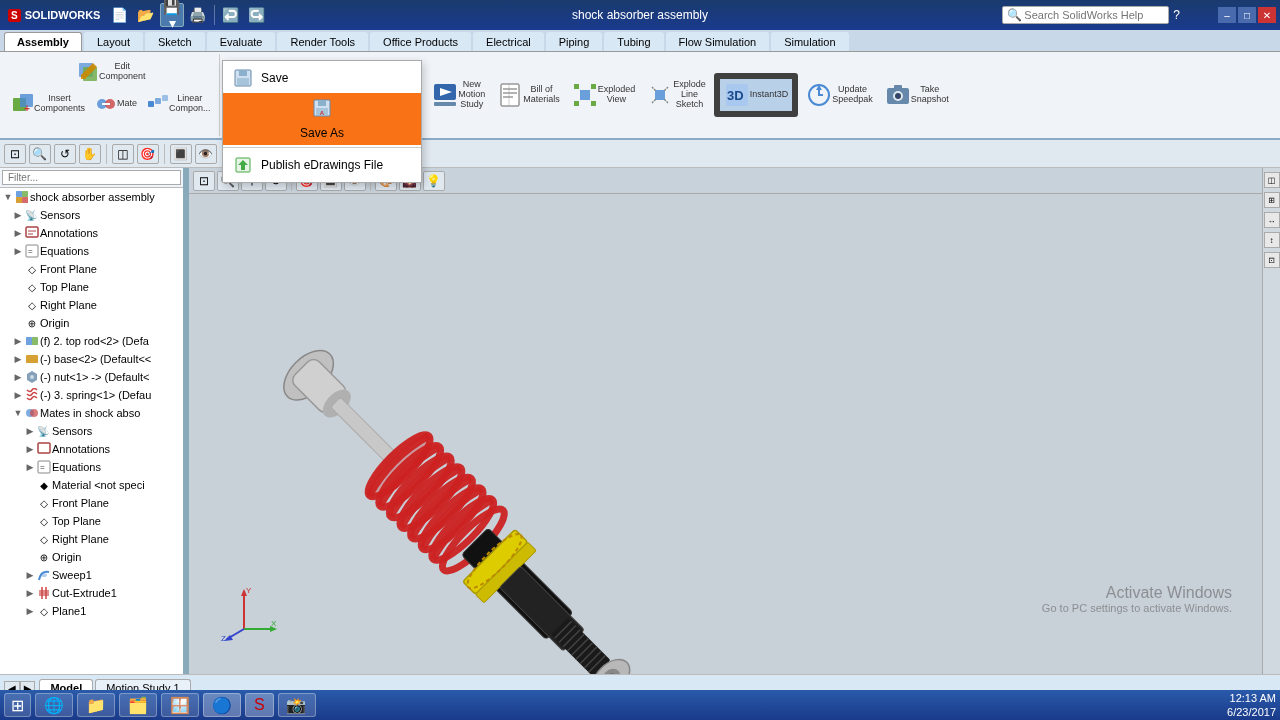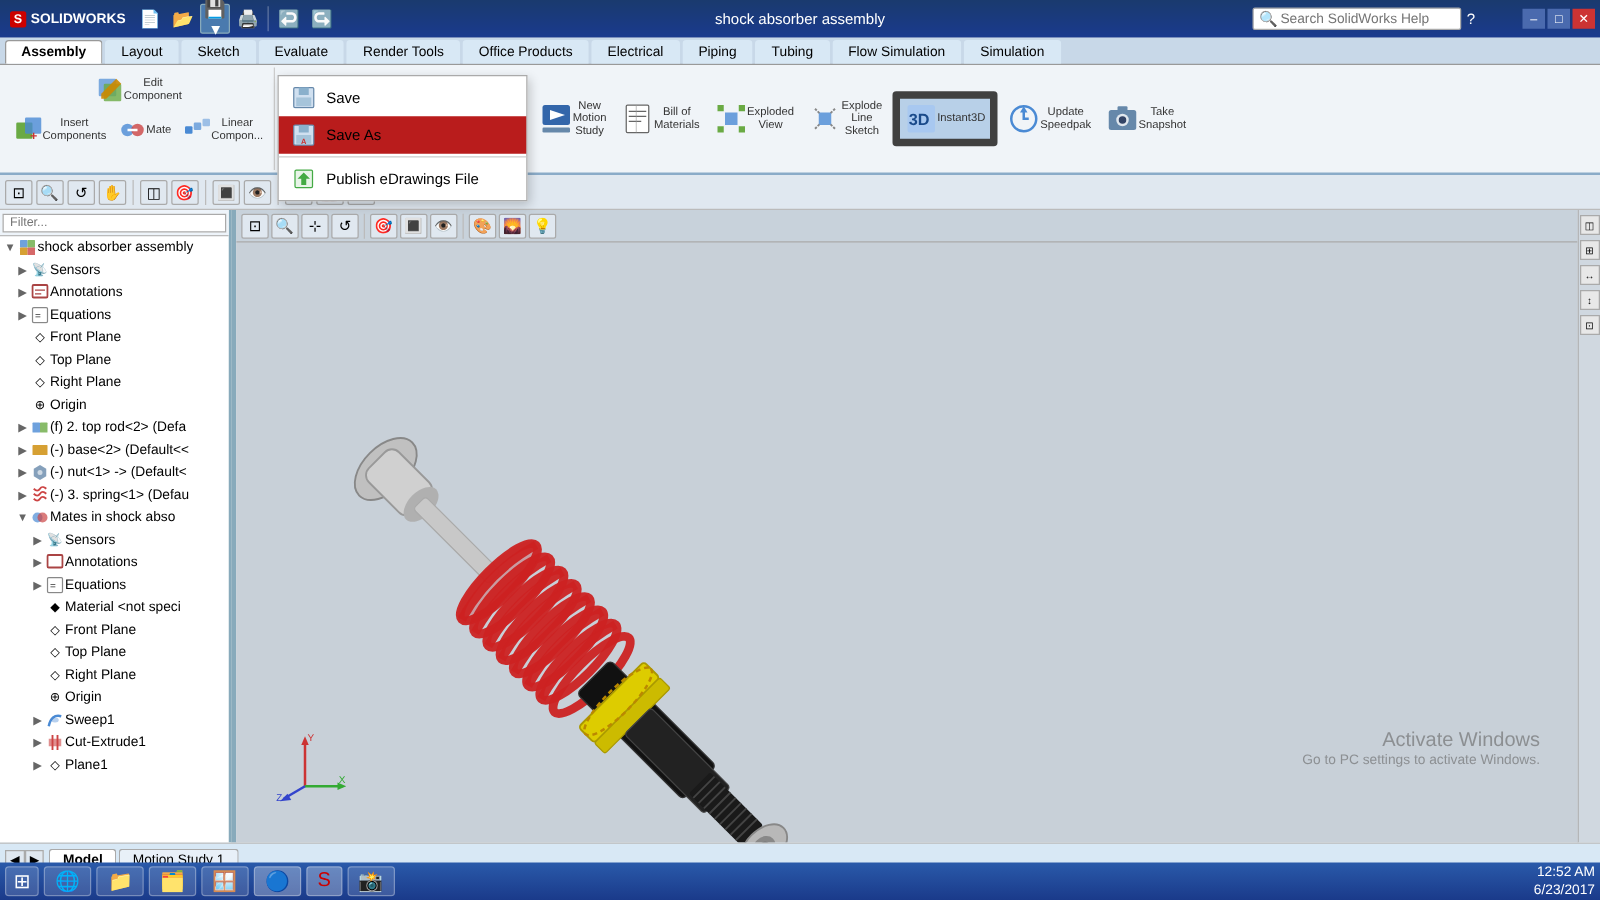--- a/index.html
+++ b/index.html
@@ -239,21 +239,21 @@
       padding: 2px 0;
     }
     .dropdown-item {
       display: flex;
       align-items: center;
       padding: 5px 10px;
       font-size: 12px;
       cursor: pointer;
       gap: 8px;
     }
-    .dropdown-item.highlighted { background: #b91c1c; }
+    .dropdown-item.highlighted { background: #f97316; flex-direction: column; }
     .dropdown-icon { width: 20px; height: 20px; display: flex; align-items: center; justify-content: center; }
 
     
     .viewport-inner {
       position: absolute;
       inset: 0;
       display: flex;
       align-items: center;
       justify-content: center;
     }
@@ -909,21 +909,21 @@
     <button class="taskbar-btn active">
       <span class="taskbar-icon">🔵</span>
     </button>
     <button class="taskbar-btn active">
       <span class="taskbar-icon" style="color:#cc0000;">S</span>
     </button>
     <button class="taskbar-btn">
       <span class="taskbar-icon">📸</span>
     </button>
     <div class="taskbar-clock">
-      <div>12:52 AM</div>
+      <div>12:13 AM</div>
       <div>6/23/2017</div>
     </div>
   </div>
 
   <div id="save-dropdown">
     <div class="dropdown-item">
       <div class="dropdown-icon">
         <svg width="18" height="18" viewBox="0 0 18 18">
             <rect x="1" y="1" width="16" height="16" fill="#d0e0f0" stroke="#6688aa" stroke-width="1" rx="1"></rect>
             <rect x="5" y="1" width="8" height="6" fill="#8ab0cc"></rect>

